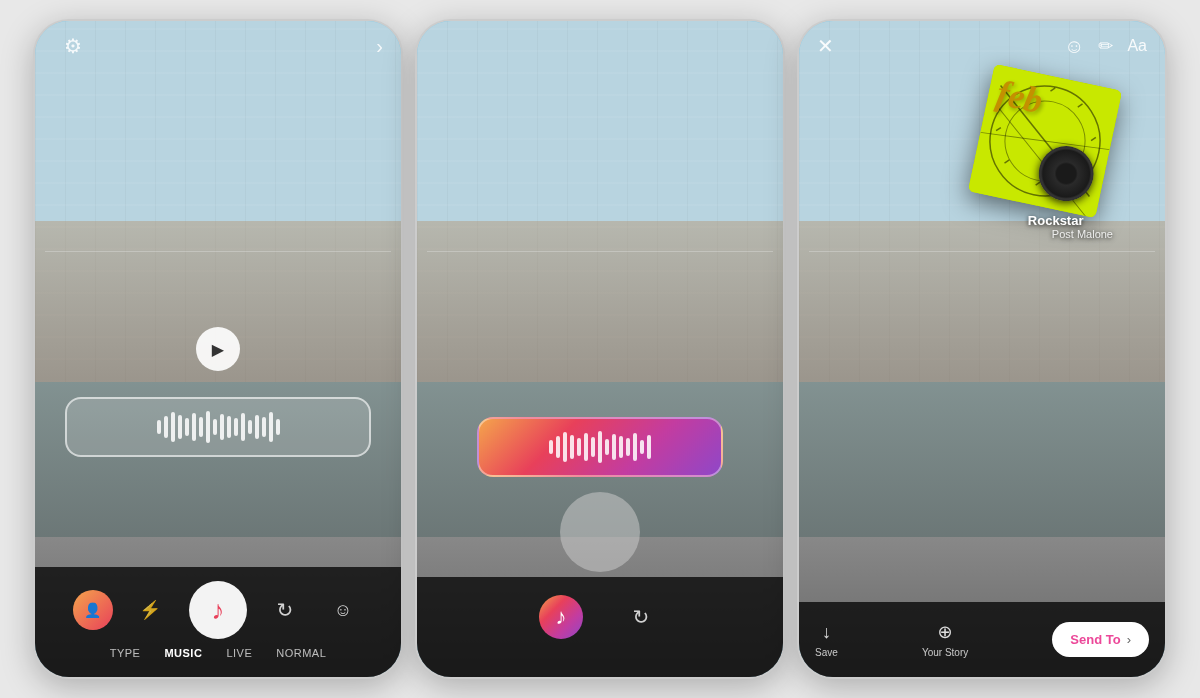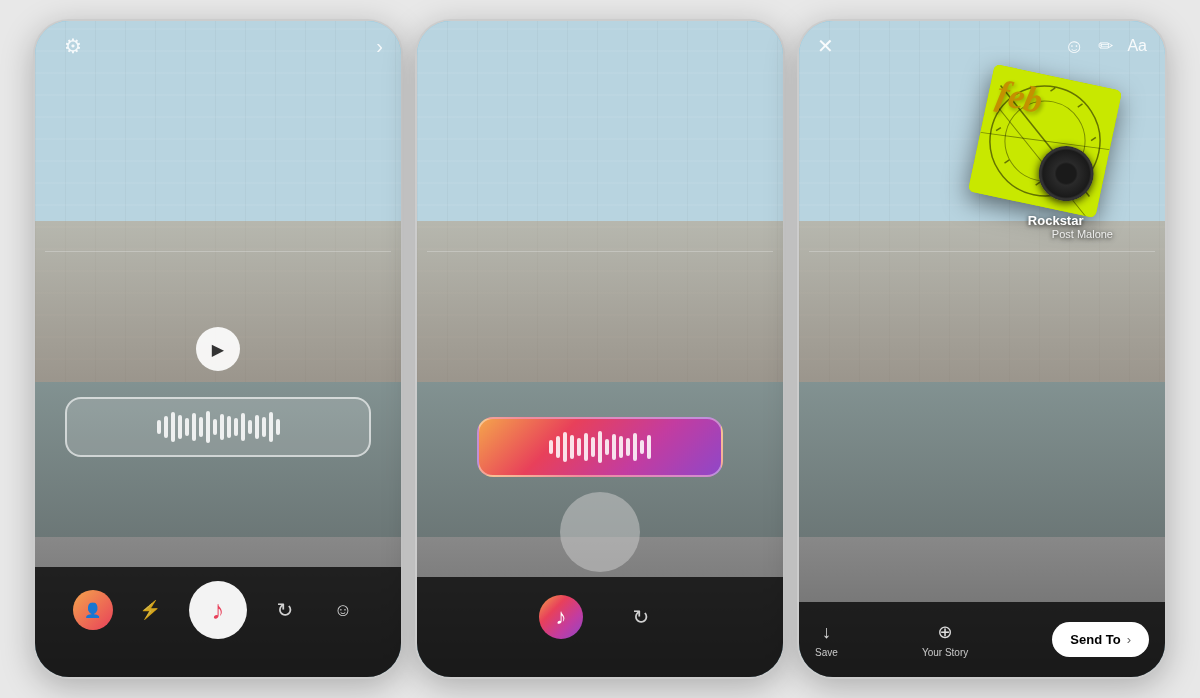--- a/index.html
+++ b/index.html
@@ -343,21 +343,21 @@
       padding: 10px 18px;
       display: flex;
       align-items: center;
       gap: 6px;
       cursor: pointer;
     }
 
     .send-to-text {
       font-size: 13px;
       font-weight: 600;
-      color: #000000;
+      color: #ec4899;
     }
 
     .send-to-chevron {
       font-size: 13px;
       color: #666;
     }
 
     
     .icon-x {
       color: rgba(255,255,255,0.9);
@@ -472,20 +472,26 @@
       <div class="toolbar-icon-btn main-btn">
         <span style="font-size:26px;color:#e8405a;">♪</span>
       </div>
       <div class="toolbar-icon-btn">
         <span style="font-size:20px;color:rgba(255,255,255,0.8);">↻</span>
       </div>
       <div class="toolbar-icon-btn">
         <span style="font-size:18px;color:rgba(255,255,255,0.8);">☺</span>
       </div>
     </div>
+    <div class="toolbar-labels">
+      <span class="toolbar-label">TYPE</span>
+      <span class="toolbar-label active">MUSIC</span>
+      <span class="toolbar-label">LIVE</span>
+      <span class="toolbar-label">NORMAL</span>
+    </div>
   </div>
 </div>
 
 <div class="phone-frame phone2">
   <div class="wall-bg"></div>
   <div class="crowd-bg"></div>
   <div class="floor-bg"></div>
   <div class="wire-line"></div>
 
   <div class="big-circle"></div>

